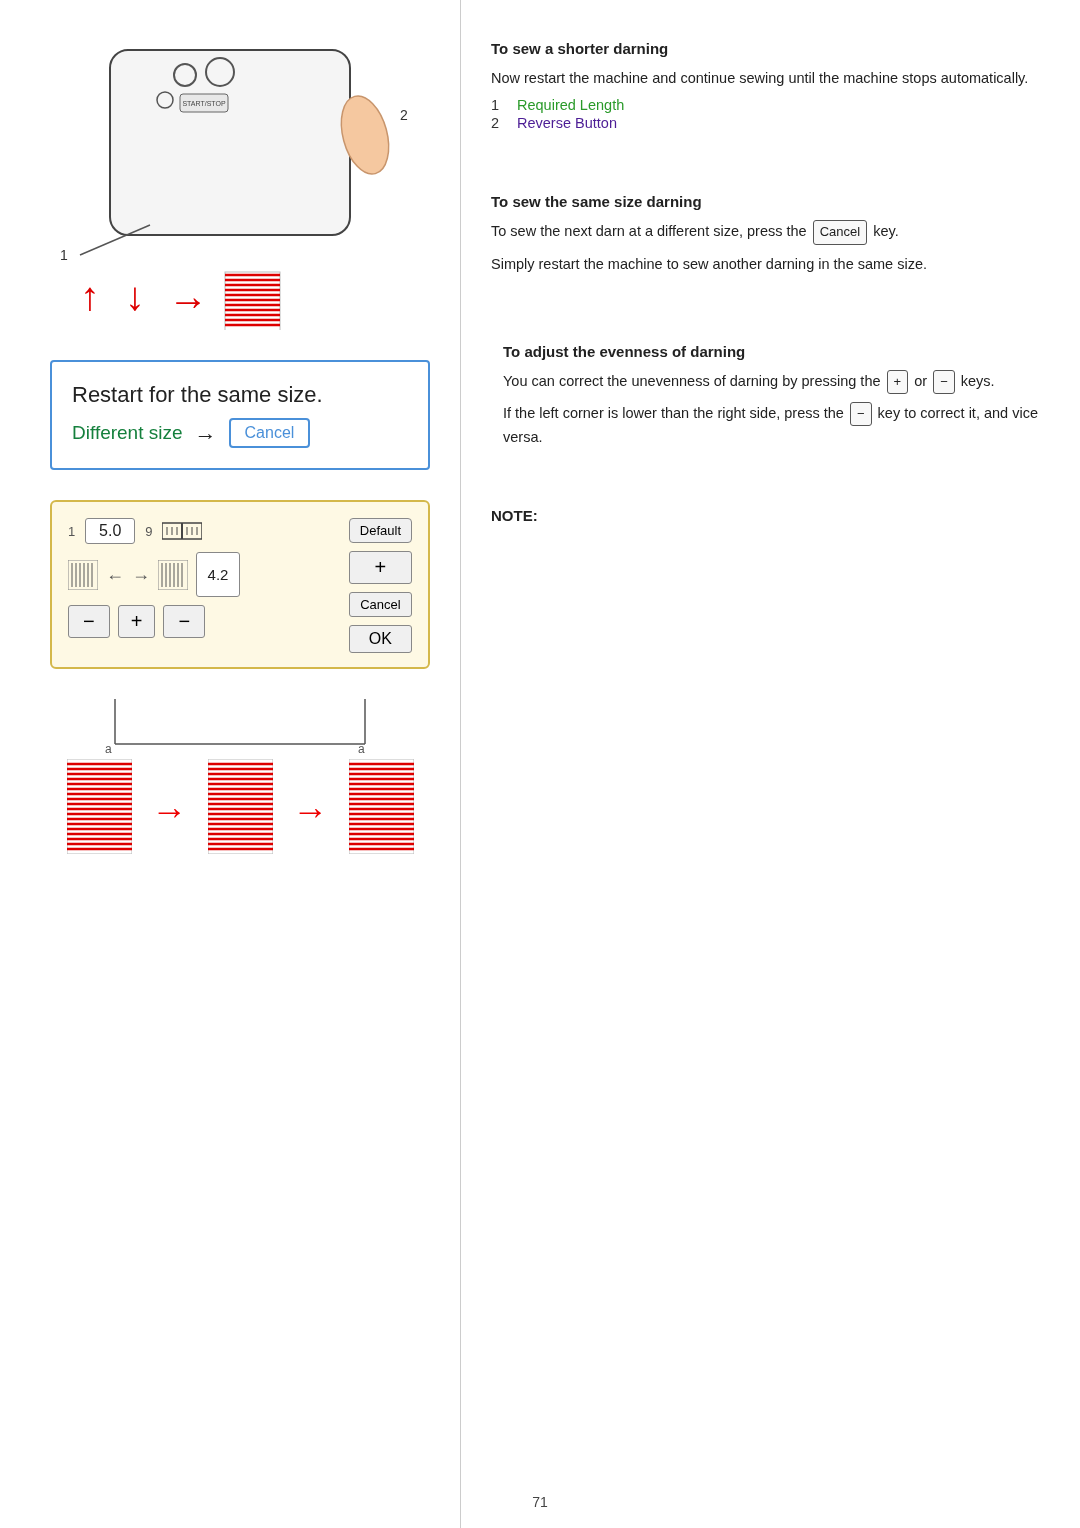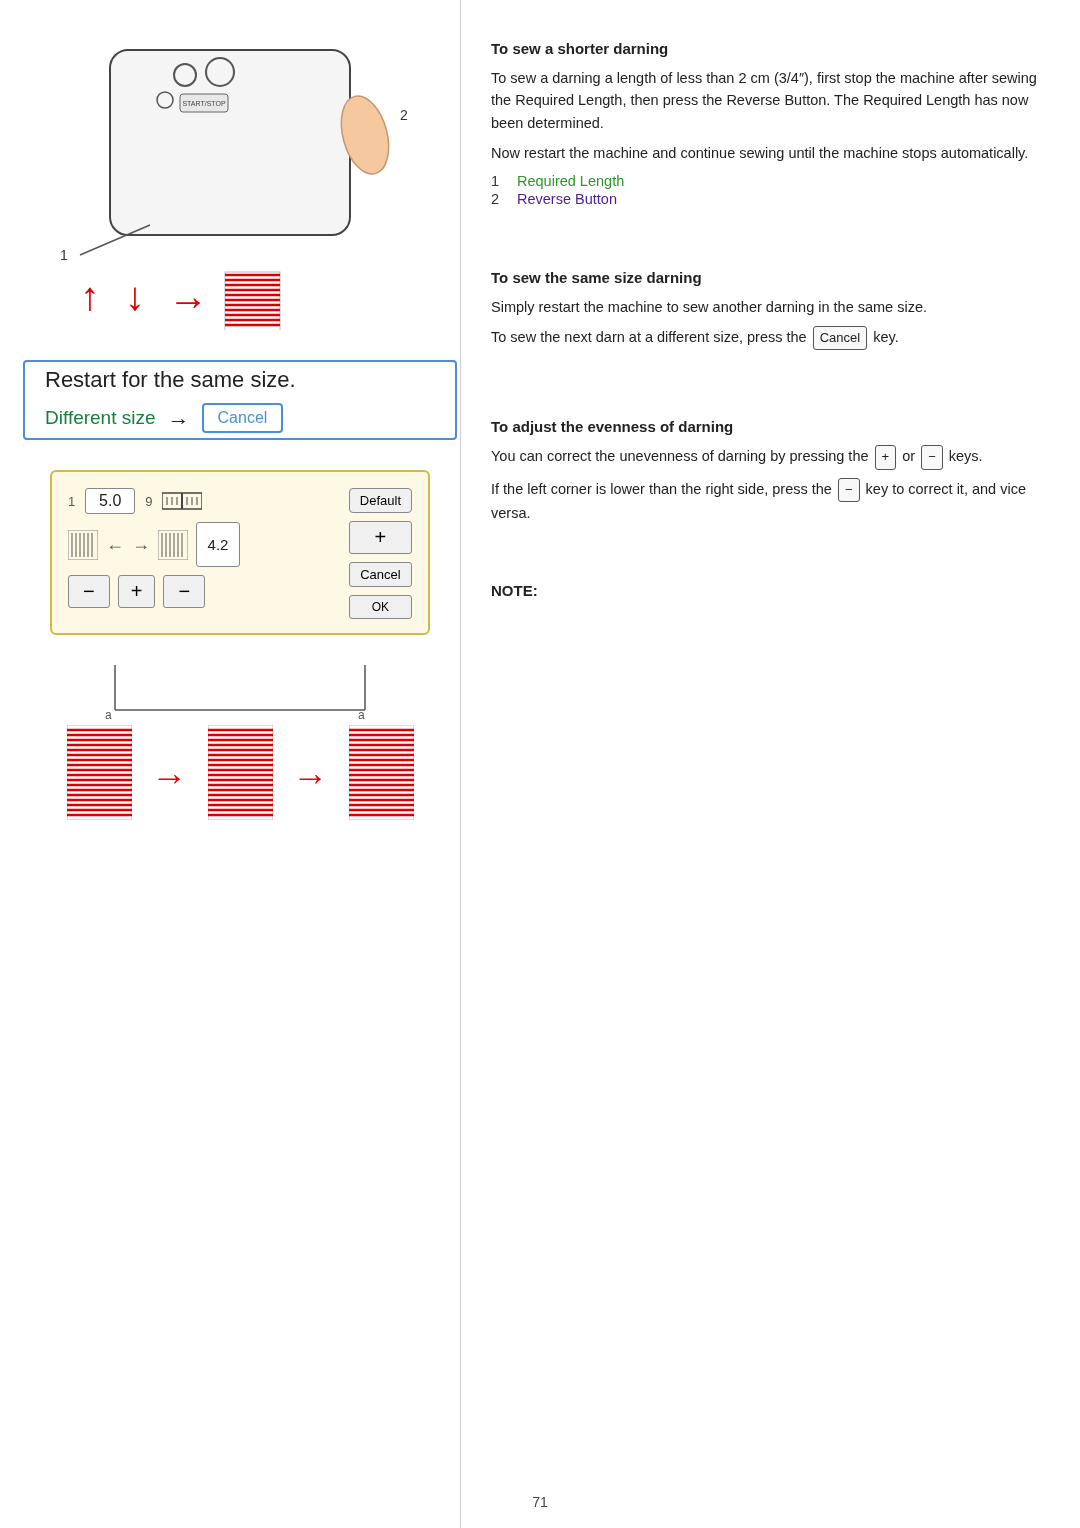--- a/index.html
+++ b/index.html
@@ -41,24 +41,24 @@
 
     
     .machine-illustration {
       width: 380px;
       height: 290px;
       position: relative;
     }
 
     
     .restart-box {
-      width: 434px;
+      width: 380px;
       border: 2px solid #4a90d9;
       border-radius: 4px;
-      padding: 5px 20px;
+      padding: 20px 20px;
       background: #fff;
     }
 
     .restart-title {
       font-size: 22px;
       color: #222;
       margin-bottom: 10px;
     }
 
     .different-size-row {
@@ -184,21 +184,21 @@
       border-radius: 3px;
       padding: 4px 14px;
       font-size: 20px;
       background: #f0f0f0;
     }
 
     .ok-btn {
       border: 1px solid #888;
       border-radius: 3px;
       padding: 4px 14px;
-      font-size: 12px;
+      font-size: 16px;
       background: #f0f0f0;
     }
 
     
     .bottom-diagram {
       width: 380px;
       position: relative;
       display: flex;
       flex-direction: column;
       align-items: center;
@@ -512,43 +512,42 @@
         </svg>
       </div>
     </div>
 
   </div>
 
   <div class="right-column">
 
     <div class="section">
       <div class="section-title">To sew a shorter darning</div>
-      <div class="section-body">To sew a darning a length of less than 2 cm (3/4″), first stop the machine after sewing the Required Length, then press the Reverse Button. The Required Length has now been determined.</div>
       <div class="section-body">Now restart the machine and continue sewing until the machine stops automatically.</div>
       <div class="list-item">
         <span class="list-num">1</span>
         <span class="list-text-green">Required Length</span>
       </div>
       <div class="list-item">
         <span class="list-num">2</span>
         <span class="list-text-red">Reverse Button</span>
       </div>
     </div>
 
     <div class="section" style="margin-top: 30px;">
       <div class="section-title">To sew the same size darning</div>
-      <div class="section-body">Simply restart the machine to sew another darning in the same size.</div>
       <div class="section-body">
         <span>To sew the next darn at a different size, press the</span>
         <span class="inline-key">Cancel</span>
         <span>key.</span>
       </div>
-    </div>
-
-    <div class="section" style="margin-top: 30px;">
+      <div class="section-body">Simply restart the machine to sew another darning in the same size.</div>
+    </div>
+
+    <div class="section" style="margin-top: 30px; margin-left: 12px;">
       <div class="section-title">To adjust the evenness of darning</div>
       <div class="section-body">
         <span>You can correct the unevenness of darning by pressing the</span>
         <span class="inline-key">+</span>
         <span>or</span>
         <span class="inline-key">−</span>
         <span>keys.</span>
       </div>
       <div class="section-body">
         <span>If the left corner is lower than the right side, press the</span>

